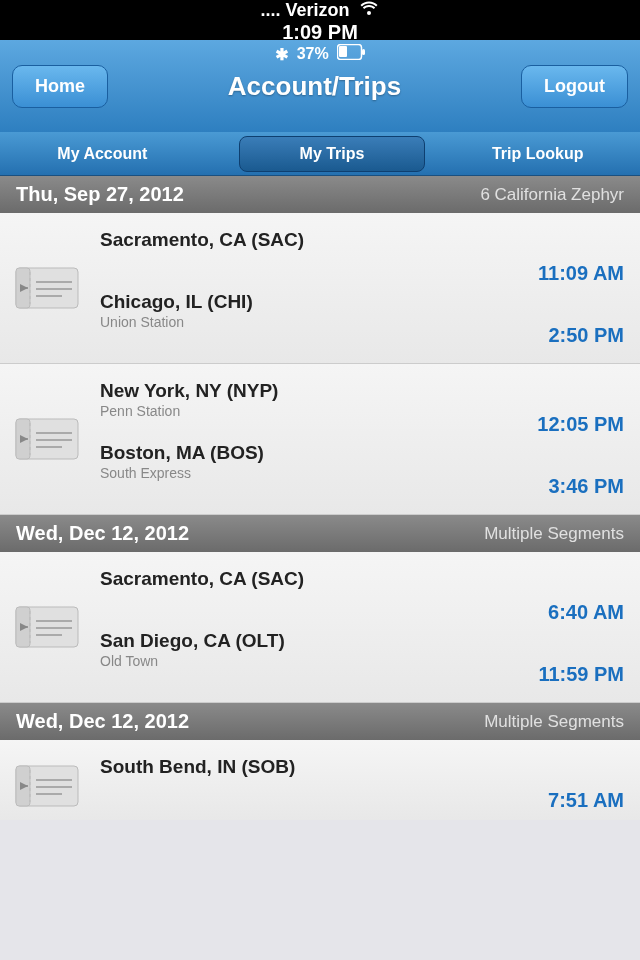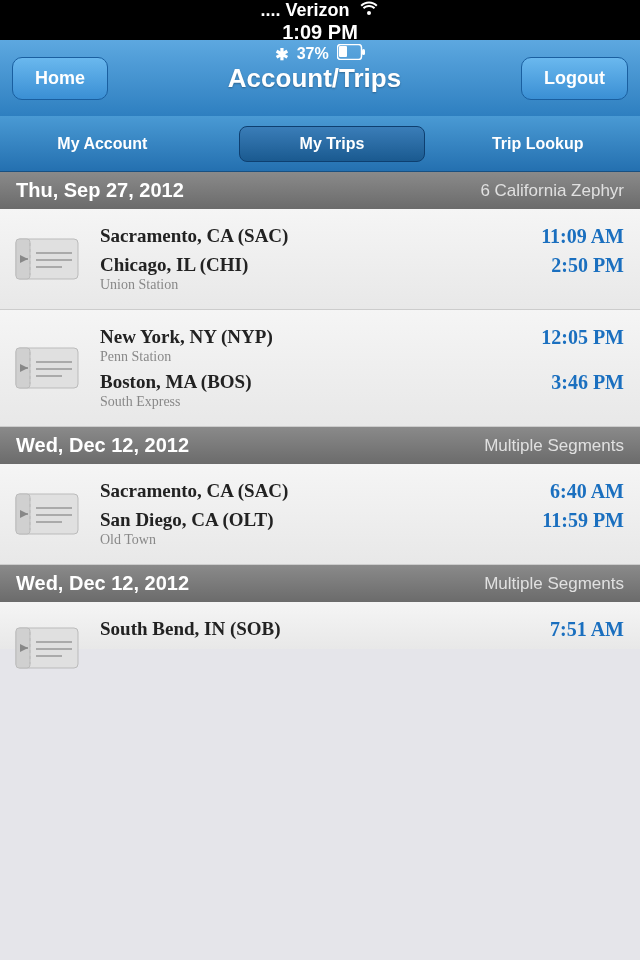--- a/index.html
+++ b/index.html
@@ -25,21 +25,21 @@
       font-weight: 600;
       flex-direction: column;
     }
     .status-left { display: flex; align-items: center; gap: 8px; }
     .status-center { font-size: 20px; font-weight: 600; }
     .status-right { display: flex; align-items: center; gap: 8px; font-size: 16px; }
 
     
     .header {
       background: linear-gradient(180deg, #5da8e0 0%, #2e7fc0 100%);
-      height: 76px;
+      height: 92px;
       display: flex;
       align-items: center;
       justify-content: space-between;
       padding: 0 12px;
     }
     .header-btn {
       background: linear-gradient(180deg, #6ab8ee 0%, #3a8fd4 100%);
       border: 1px solid #1a5fa0;
       border-radius: 10px;
       color: #fff;
@@ -51,21 +51,21 @@
     .header-title {
       color: #fff;
       font-size: 26px;
       font-weight: 700;
       text-shadow: 0 1px 2px rgba(0,0,0,0.3);
     }
 
     
     .tab-bar {
       background: linear-gradient(180deg, #4a9ad4 0%, #2470b0 100%);
-      height: 56px;
+      height: 44px;
       display: flex;
       align-items: center;
       padding: 8px 10px;
       gap: 20px;
       border-bottom: 1px solid #1a5080;
     }
     .tab-item {
       flex: 1;
       height: 36px;
       display: flex;
@@ -132,40 +132,40 @@
     }
 
     .stations {
       flex: 1;
     }
     .station-row {
       display: flex;
       justify-content: center;
       align-items: flex-start;
       margin-bottom: 6px;
-      font-family: Liberation Serif, serif;
     }
     .station-row:last-child { margin-bottom: 0; }
     .station-info { flex: 1; }
     .station-name {
       font-size: 19px;
       font-weight: 700;
       color: #222;
     }
     .station-sub {
       font-size: 14px;
       color: #888;
       margin-top: 1px;
     }
     .time {
       font-size: 20px;
       font-weight: 700;
       color: #1a6fbf;
       min-width: 110px;
       text-align: right;
+      margin-top: 33px;
     }
 
     
     .trip-card-partial {
       background: linear-gradient(180deg, #f5f5f5 0%, #e8e8e8 100%);
       padding: 16px 16px 8px 100px;
       position: relative;
     }
   </style>
 </head>

